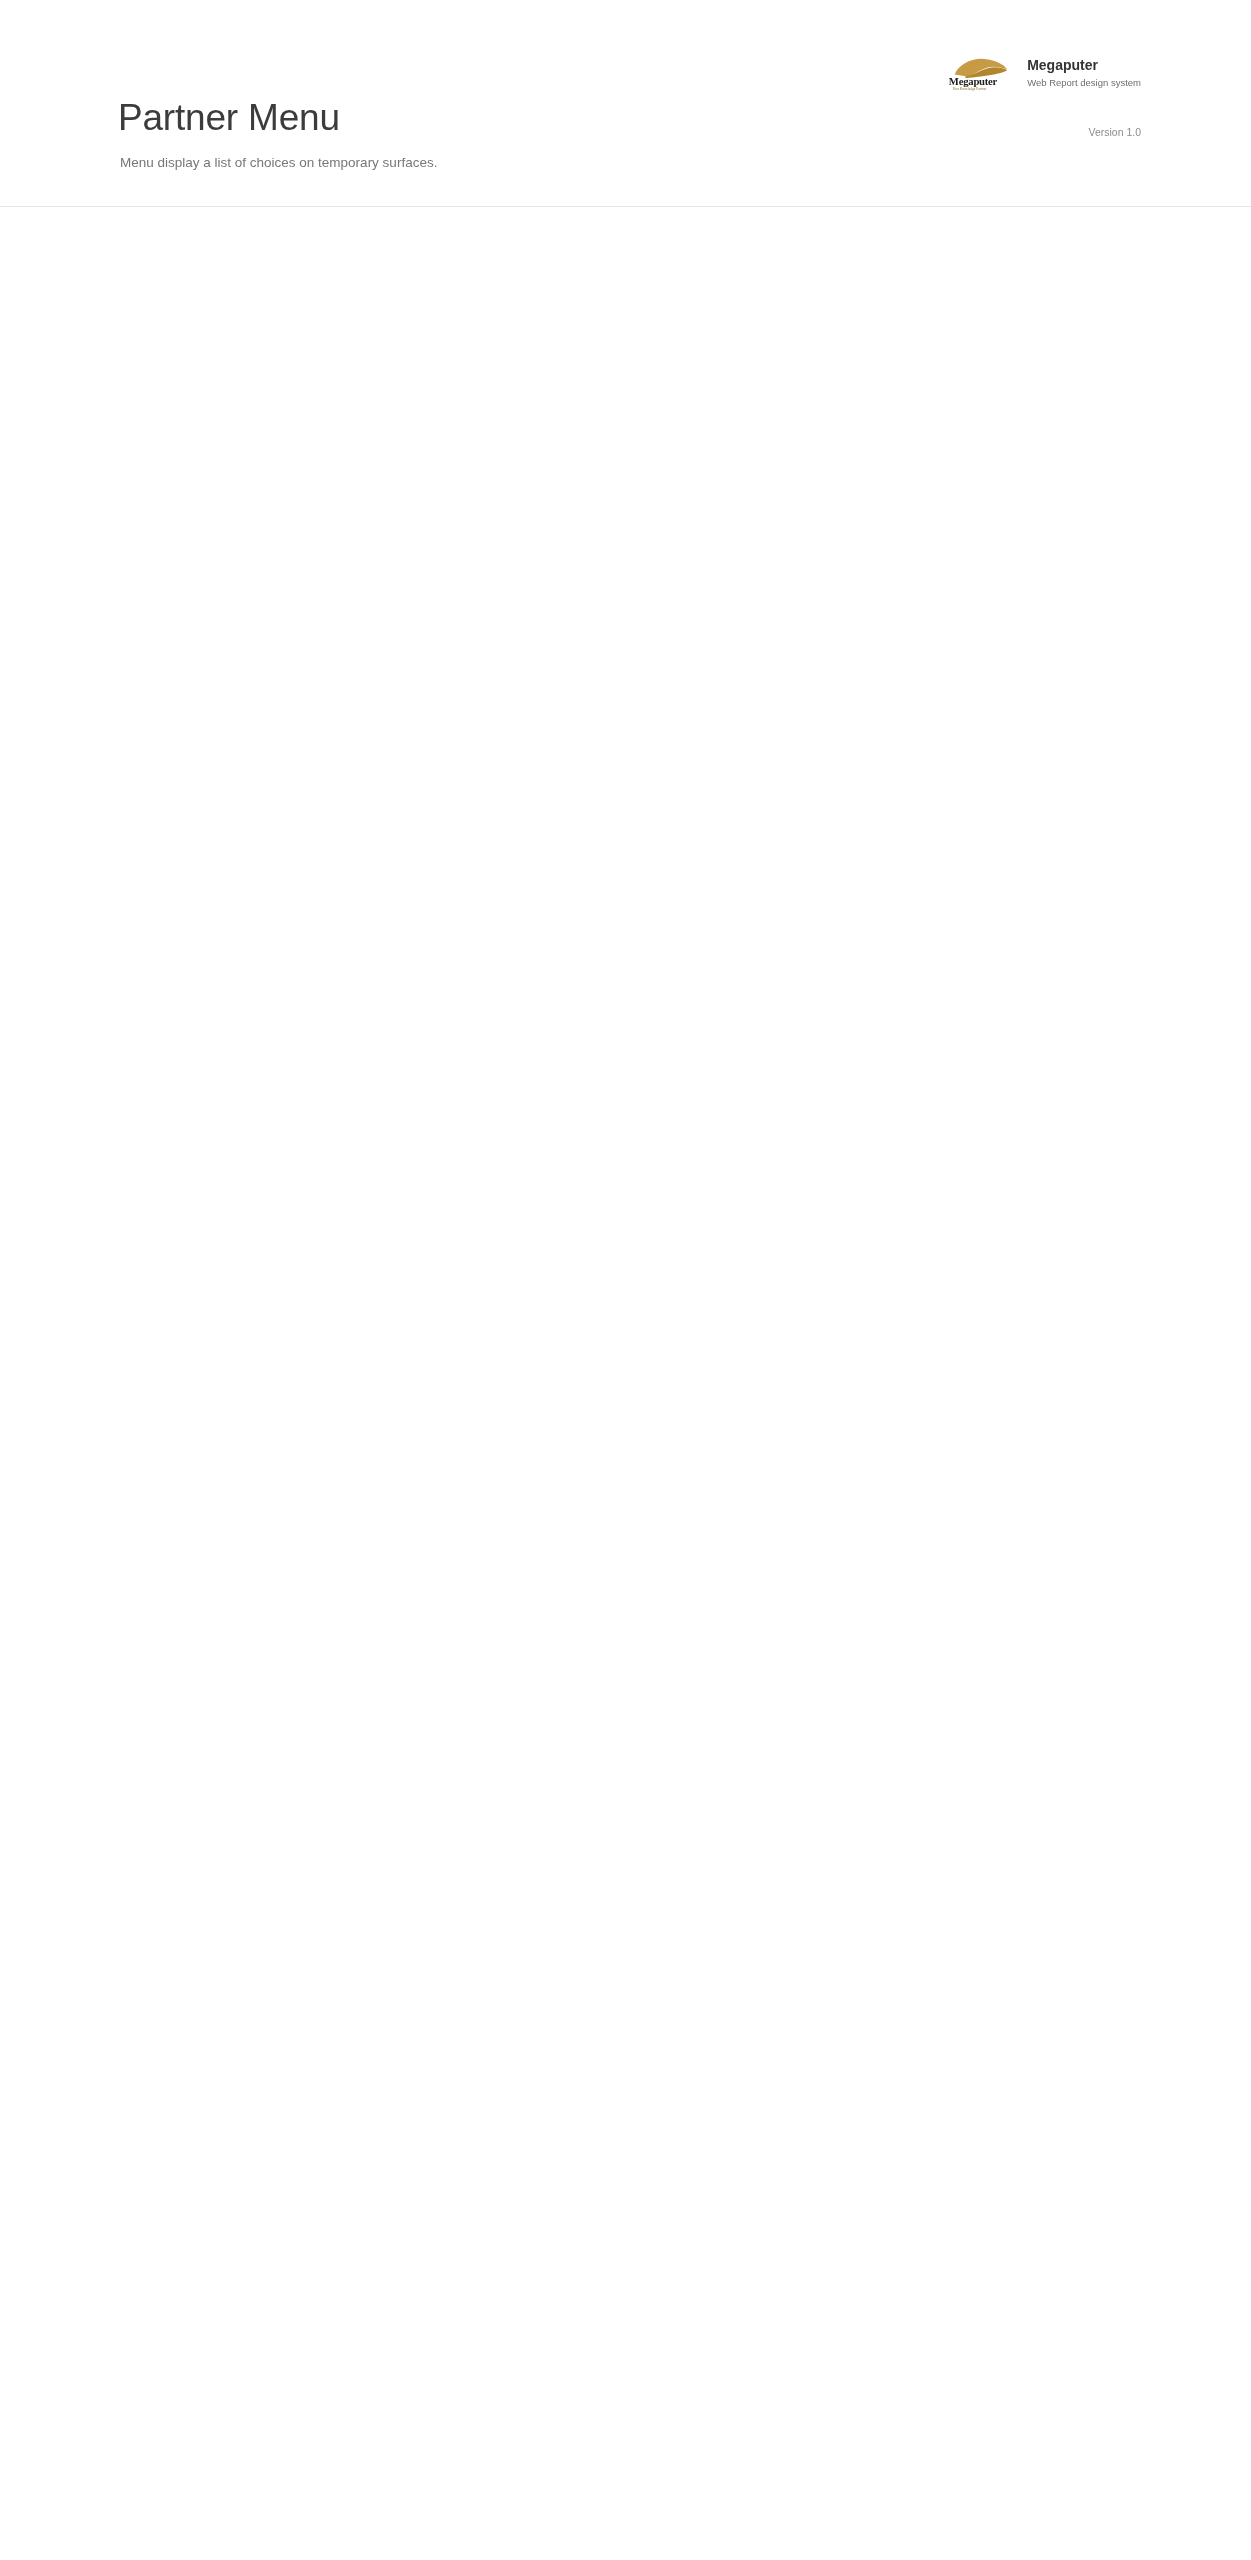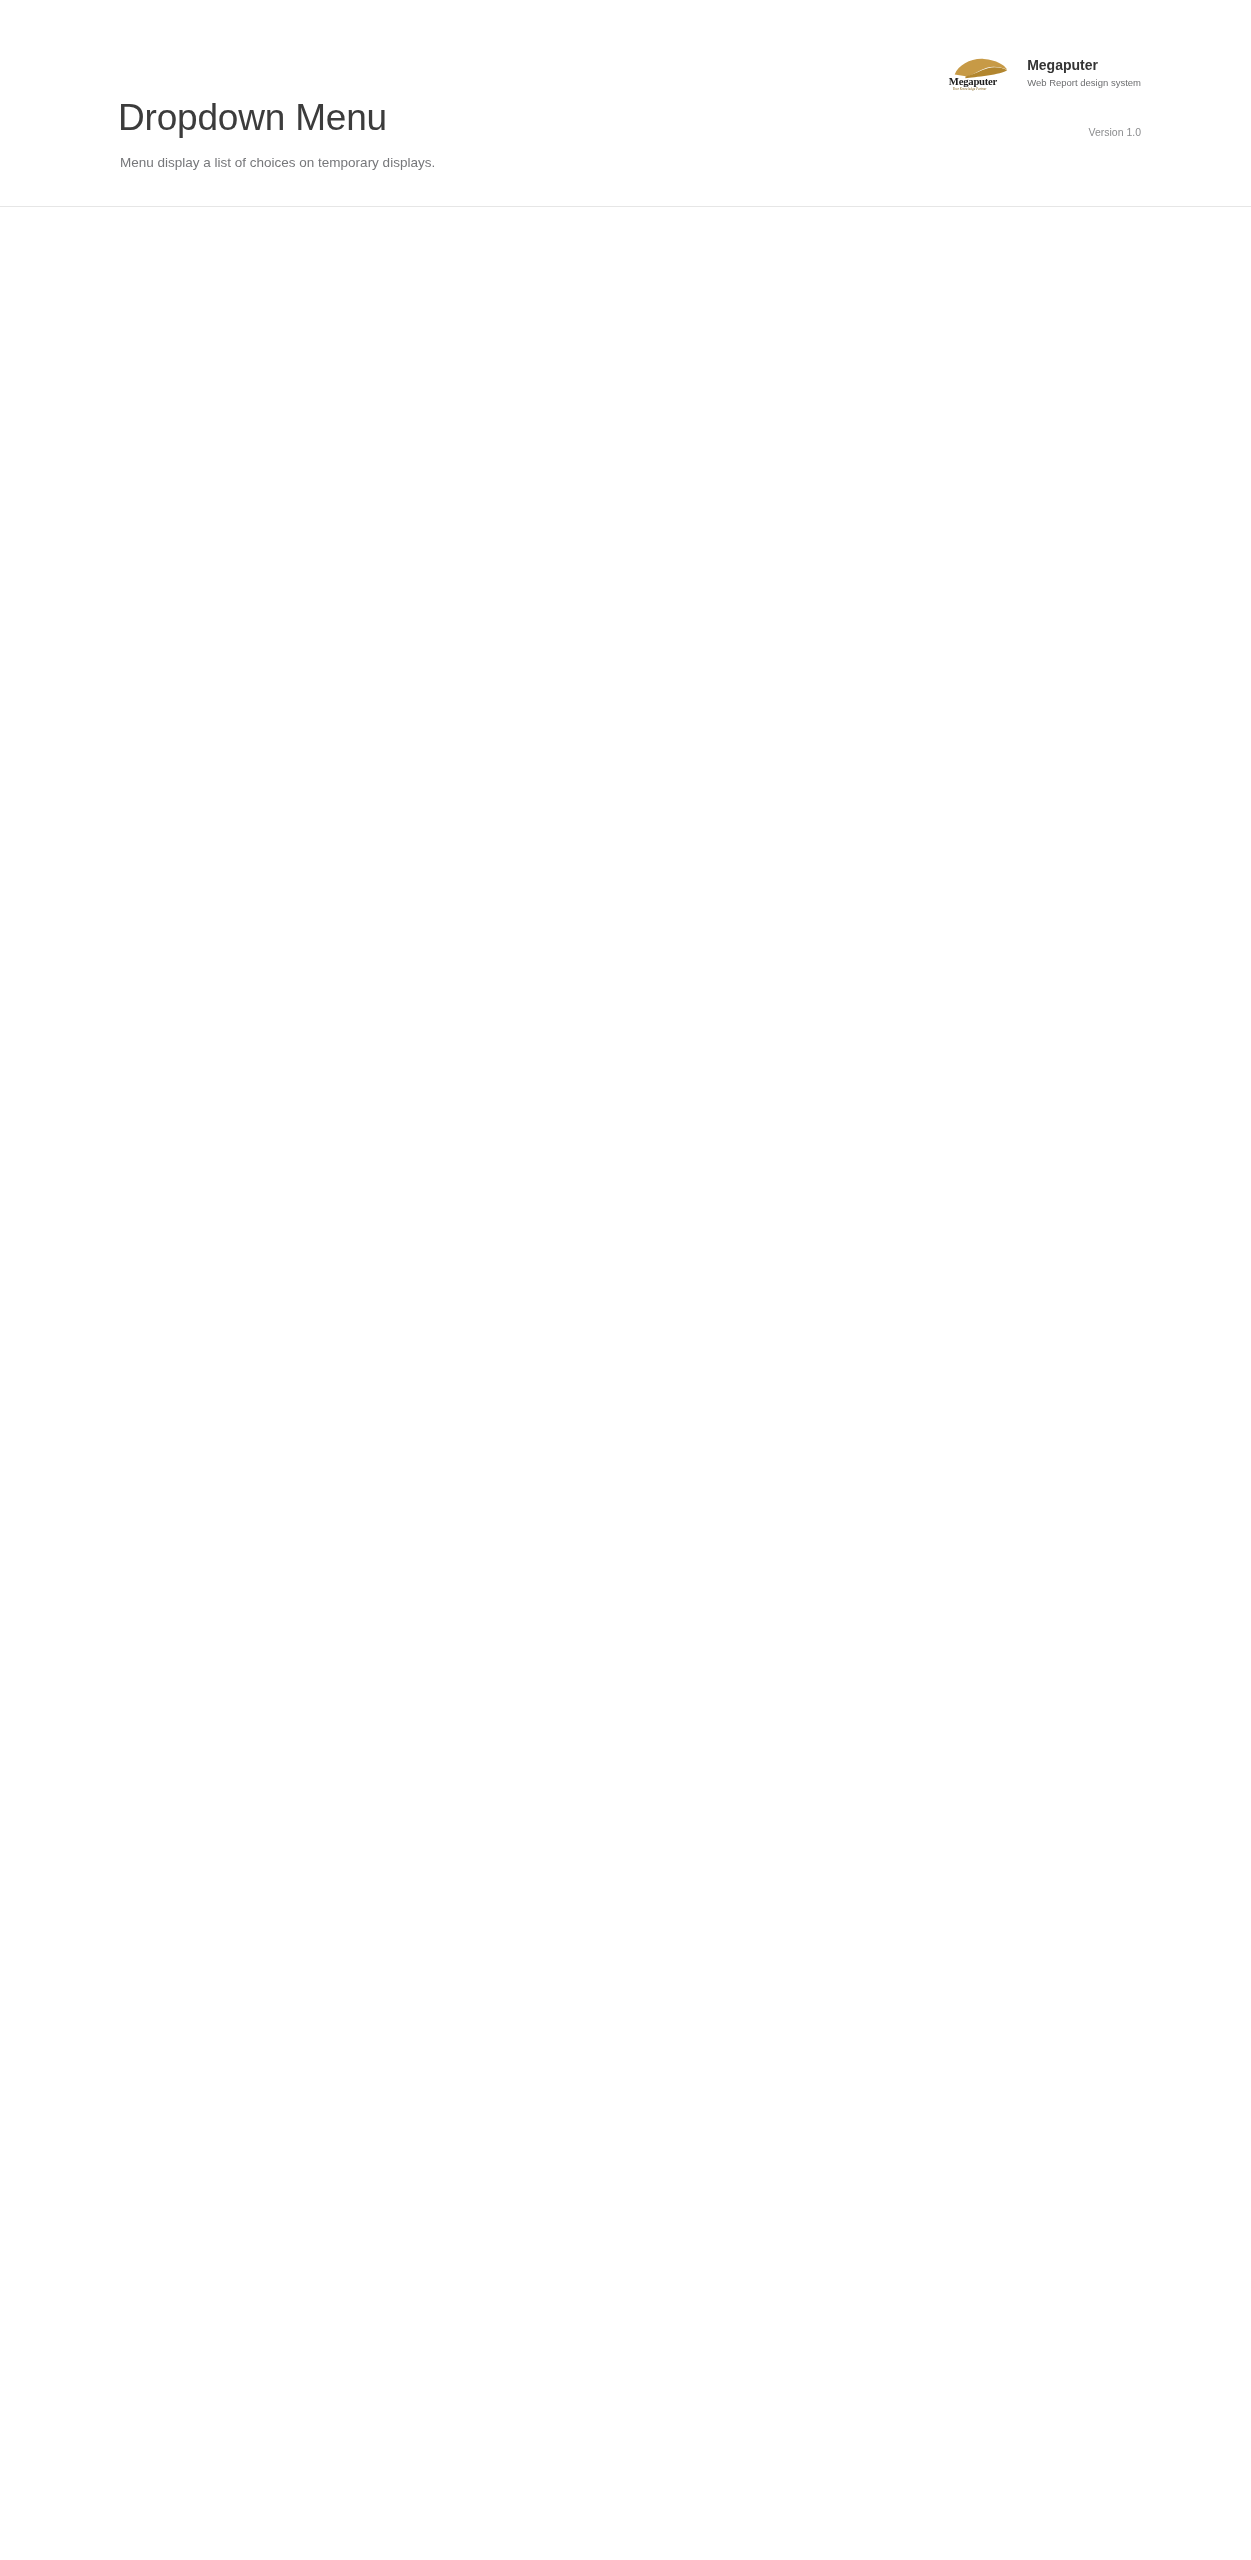--- a/index.html
+++ b/index.html
@@ -151,22 +151,22 @@
   .footer { position:absolute; left:0; top:2360px; width:1251px; height:200px; border-top:1px solid #e6e6e6; }
   .footer .brand { position:absolute; left:118px; top:75px; right:auto; }
   .footer .version { position:absolute; right:110px; top:90px; }
 </style>
 </head>
 <body>
 
 <div class="page">
 
   <div class="header">
-    <div class="page-title">Dropdown Menu</div>
-    <div class="page-subtitle">Menu display a list of choices on temporary displays.</div>
+    <div class="page-title">Partner Menu</div>
+    <div class="page-subtitle">Menu display a list of choices on temporary surfaces.</div>
 
     <div class="brand">
       <div class="brand-logo">
         <svg viewBox="0 0 140 74" width="70" height="36" aria-hidden="true">
           <path d="M18 40 C26 20, 52 6, 78 8 C104 10, 120 20, 126 30 C112 24, 96 22, 84 26 C70 31, 56 40, 44 44 Z" fill="#c79a46"></path>
           <path d="M40 44 C56 40, 72 31, 86 27 C100 23, 116 26, 126 31 C120 36, 104 40, 86 42 C66 45, 50 46, 40 48 Z" fill="#b2862f"></path>
           <text x="6" y="62" font-family="Liberation Serif, serif" font-size="22" font-weight="bold" fill="#1d1d1d" letter-spacing="-0.5">Megaputer</text>
           <text x="14" y="71" font-family="Liberation Serif, serif" font-size="7" font-style="italic" fill="#8a6a25">Your Knowledge Partner</text>
         </svg>
       </div>

